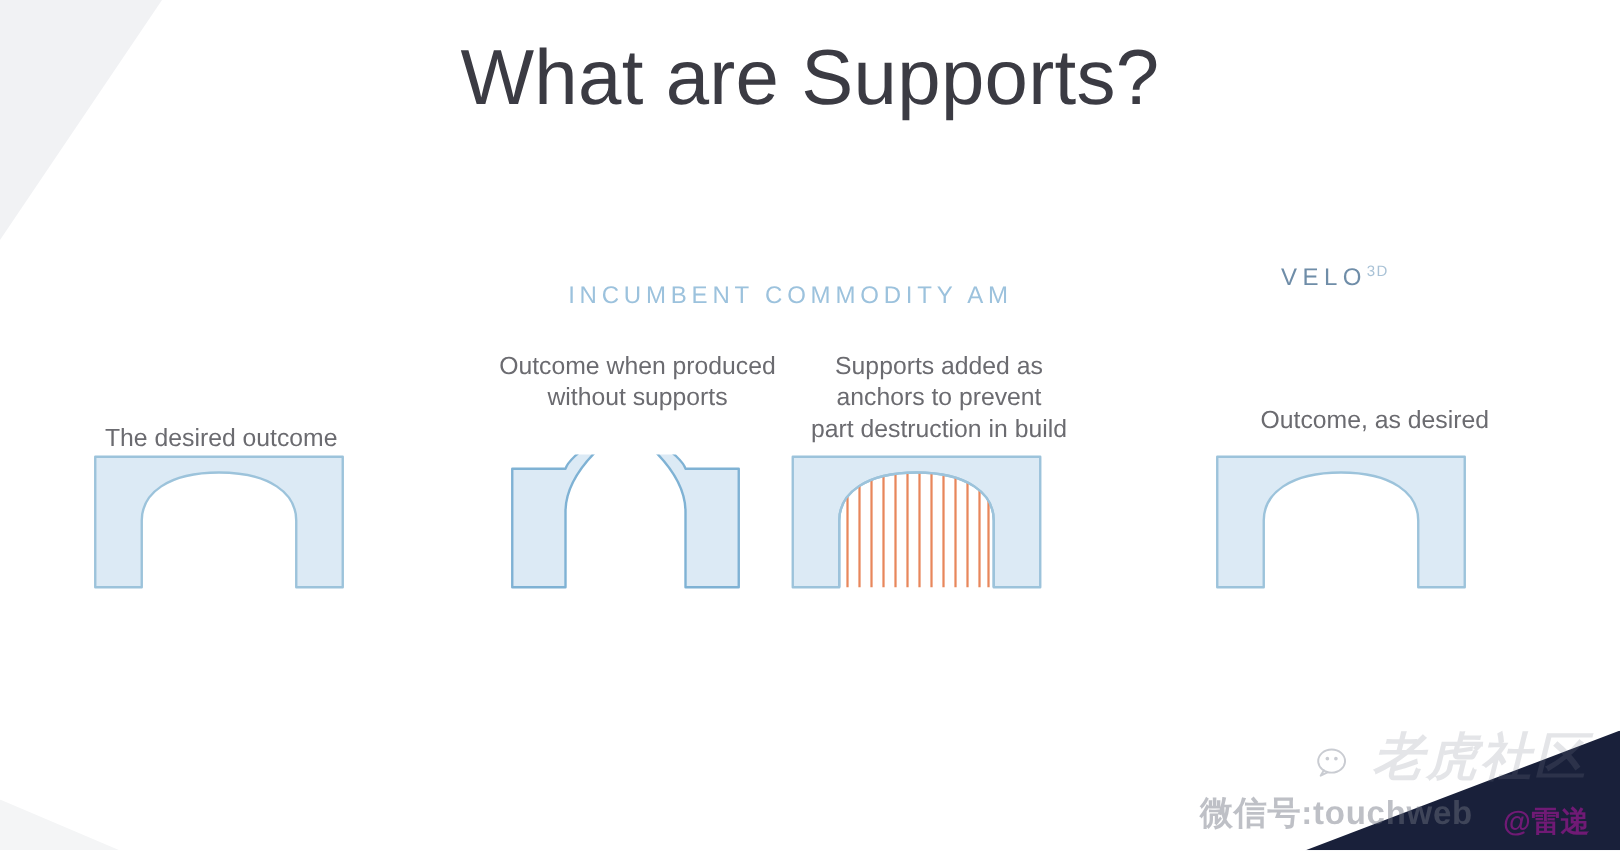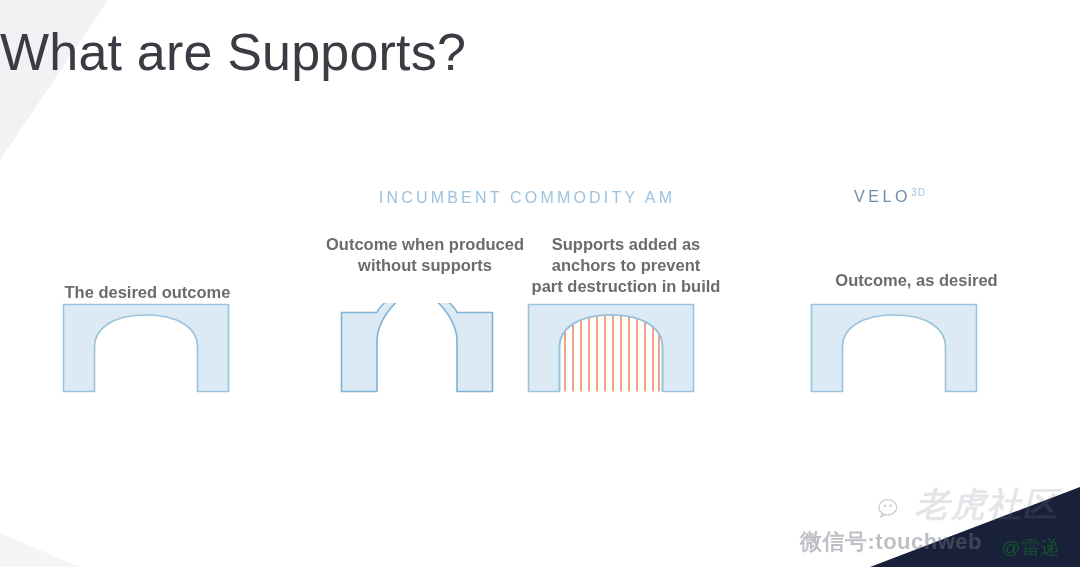--- a/index.html
+++ b/index.html
@@ -30,54 +30,55 @@
     width: 90px; height: 40px;
     background: #f4f5f6;
     clip-path: polygon(0 40px, 0 6px, 80px 40px);
   }
 
   
   .slide-title {
     position: absolute;
     left: 0; top: 22px;
     width: 1080px;
+    text-align: center;
     font-size: 52px;
     font-weight: 300;
     letter-spacing: 0.2px;
     color: #3b3b43;
     white-space: nowrap;
   }
 
   
   .section-header {
     position: absolute;
     font-size: 16px;
     font-weight: 500;
     letter-spacing: 3.2px;
     color: #9cc2dd;
     white-space: nowrap;
   }
   .section-header.incumbent { left: 340px; top: 189px; width: 374px; text-align: center; }
   .section-header.velo {
-    left: 800px; top: 187px; width: 180px; text-align: center;
+    left: 800px; top: 176px; width: 180px; text-align: center;
     color: #6f8da8; letter-spacing: 3.6px;
   }
   .section-header.velo .sup {
     font-size: 10px;
     vertical-align: super;
     letter-spacing: 1px;
     color: #a9c2d6;
     font-weight: 500;
   }
 
   
   .caption {
     position: absolute;
     font-size: 16.5px;
-    font-weight: 700;
+    font-weight: 400;
     line-height: 21px;
     color: #6b6b70;
     text-align: center;
     white-space: pre-line;
   }
   .cap-desired   { left: 45px;  top: 270px; width: 205px; margin-top: 12px; }
   .cap-nosupport { left: 325px; top: 234px; width: 200px; }
   .cap-supports  { left: 531px; top: 234px; width: 190px; }
   .cap-outcome   { left: 814px; top: 270px; width: 205px; }
 
@@ -125,22 +126,22 @@
   .wm-text {
     font-size: 22px;
     font-weight: 600;
     color: rgba(110,115,128,0.45);
     letter-spacing: 0.5px;
   }
   .wm-handle {
     position: absolute;
     right: 20px; bottom: 6px;
     font-size: 19px;
-    font-weight: 400;
-    color: #14532d;
+    font-weight: 700;
+    color: #701a75;
     letter-spacing: 0.5px;
     white-space: nowrap;
   }
 </style>
 </head>
 <body>
 
 <div id="slide">
 
   <div class="corner-wedge-tl"></div>

